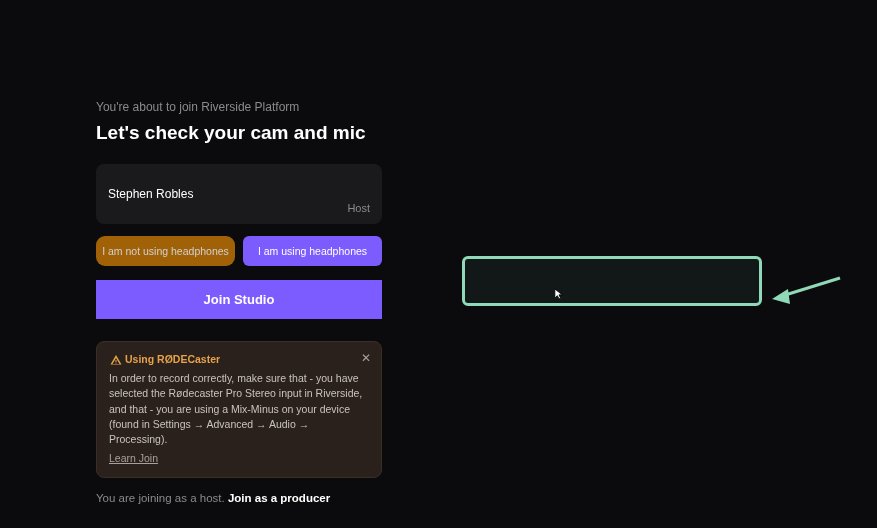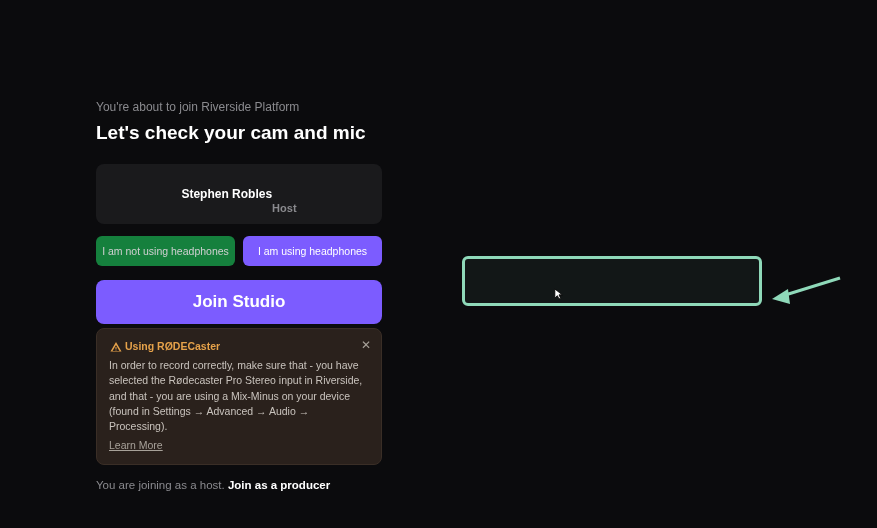--- a/index.html
+++ b/index.html
@@ -15,36 +15,36 @@
   .wrap {
     display: flex;
     gap: 90px;
     padding: 100px 0 0 96px;
     flex-direction: column;
   }
   .left { width: 286px; }
   .subtitle { color: #8a8a8e; font-size: 12px; margin-bottom: 8px; }
   .title { font-size: 19px; font-weight: 700; margin-bottom: 20px; }
   .name-row {
-    display: flex; align-items: center; justify-content: center;
+    display: flex; align-items: center; justify-content: space-between;
     background: #1a1a1c; border-radius: 8px; padding: 10px 12px;
-    margin-bottom: 12px; font-size: 12px; font-weight: bold;
+    margin-bottom: 12px; font-size: 12px;
   }
   .role { color: #8a8a8e; font-size: 11px; margin-top: 28px; }
   .headphones-row { display: flex; gap: 8px; margin-bottom: 14px; }
   .hp-btn {
     flex: 1; font-size: 10.5px; padding: 9px 6px; border-radius: 6px;
     border: none; cursor: pointer; text-align: center;
   }
-  .hp-off { background: #15803d; color: #d0d0d2; }
+  .hp-off { background: #a16207; color: #d0d0d2; border-radius: 9px; }
   .hp-on  { background: #7c5cff; color: #fff; }
   .join-btn {
     width: 100%; background: #7c5cff; color: #fff; border: none;
-    border-radius: 8px; padding: 12px 0; font-size: 17px; font-weight: 600;
-    cursor: pointer; margin-bottom: 4px;
+    border-radius: 0; padding: 12px 0; font-size: 13px; font-weight: 600;
+    cursor: pointer; margin-bottom: 22px;
   }
   .alert {
     background: #2a211c; border: 1px solid #3a2e26; border-radius: 8px;
     padding: 10px 12px; font-size: 10.5px; line-height: 1.45; color: #c9c3bd;
     position: relative; margin-bottom: 14px;
   }
   .alert-head { color: #e6a24a; font-weight: 600; margin-bottom: 4px; display: flex; align-items: center; gap: 2px; }
   .alert-close { position: absolute; top: 8px; right: 10px; color: #a7a199; cursor: pointer; font-size: 12px; }
   .learn { color: #a7a199; text-decoration: underline; margin-top: 4px; display: inline-block; cursor: pointer; }
   .footer { font-size: 11.5px; color: #8a8a8e; }
@@ -129,21 +129,21 @@
       <span class="alert-close">✕</span>
       <div class="alert-head">
         <span class="icon">
           <svg viewBox="0 0 24 24" width="12" height="12">
               <path fill="#e6a24a" d="M12 2 1 21h22L12 2zm0 6 7 12H5l7-12zm-1 4h2v4h-2v-4zm0 5h2v2h-2v-2z"></path>
             </svg>
         </span>
         <span>Using RØDECaster</span>
       </div>
       <div>In order to record correctly, make sure that - you have selected the Rødecaster Pro Stereo input in Riverside, and that - you are using a Mix-Minus on your device (found in Settings → Advanced → Audio → Processing).</div>
-      <span class="learn">Learn More</span>
+      <span class="learn">Learn Join</span>
     </div>
 
     <div class="footer">
       <span>You are joining as a host. </span><span class="footer-link">Join as a producer</span>
     </div>
   </div>
 
   <div class="right">
     <div class="preview">
       <div class="bg-stripes"></div>

